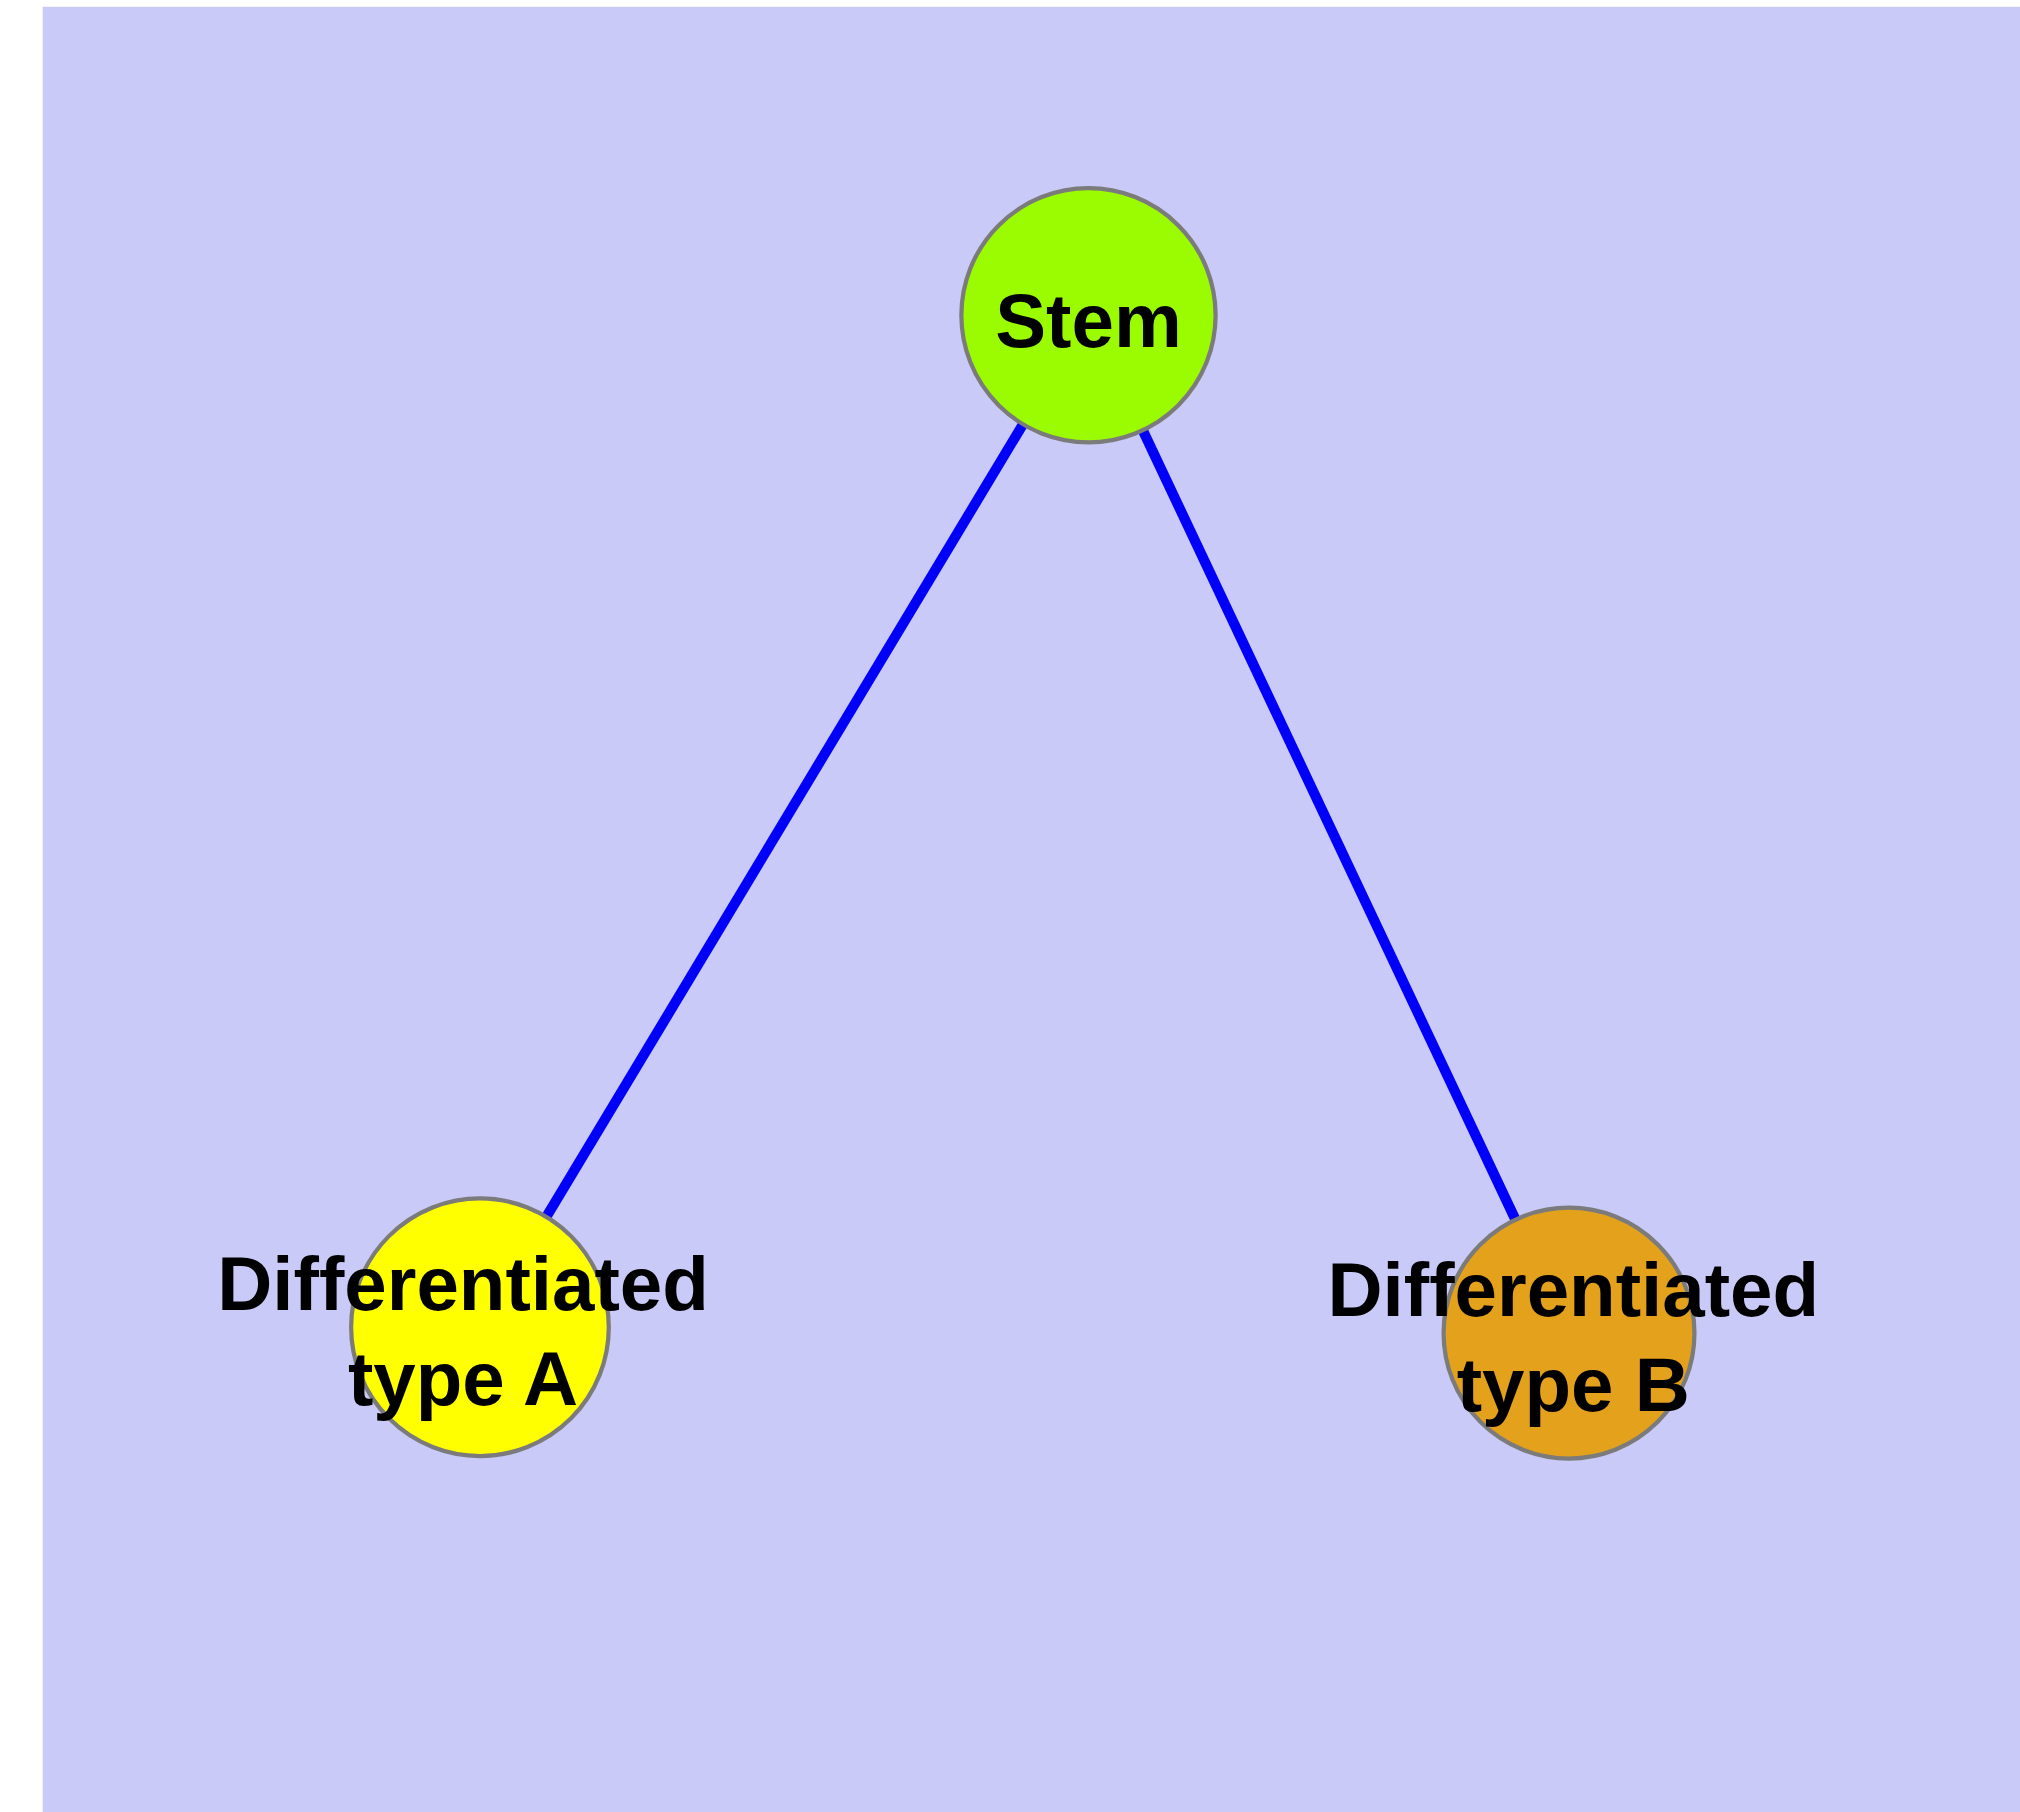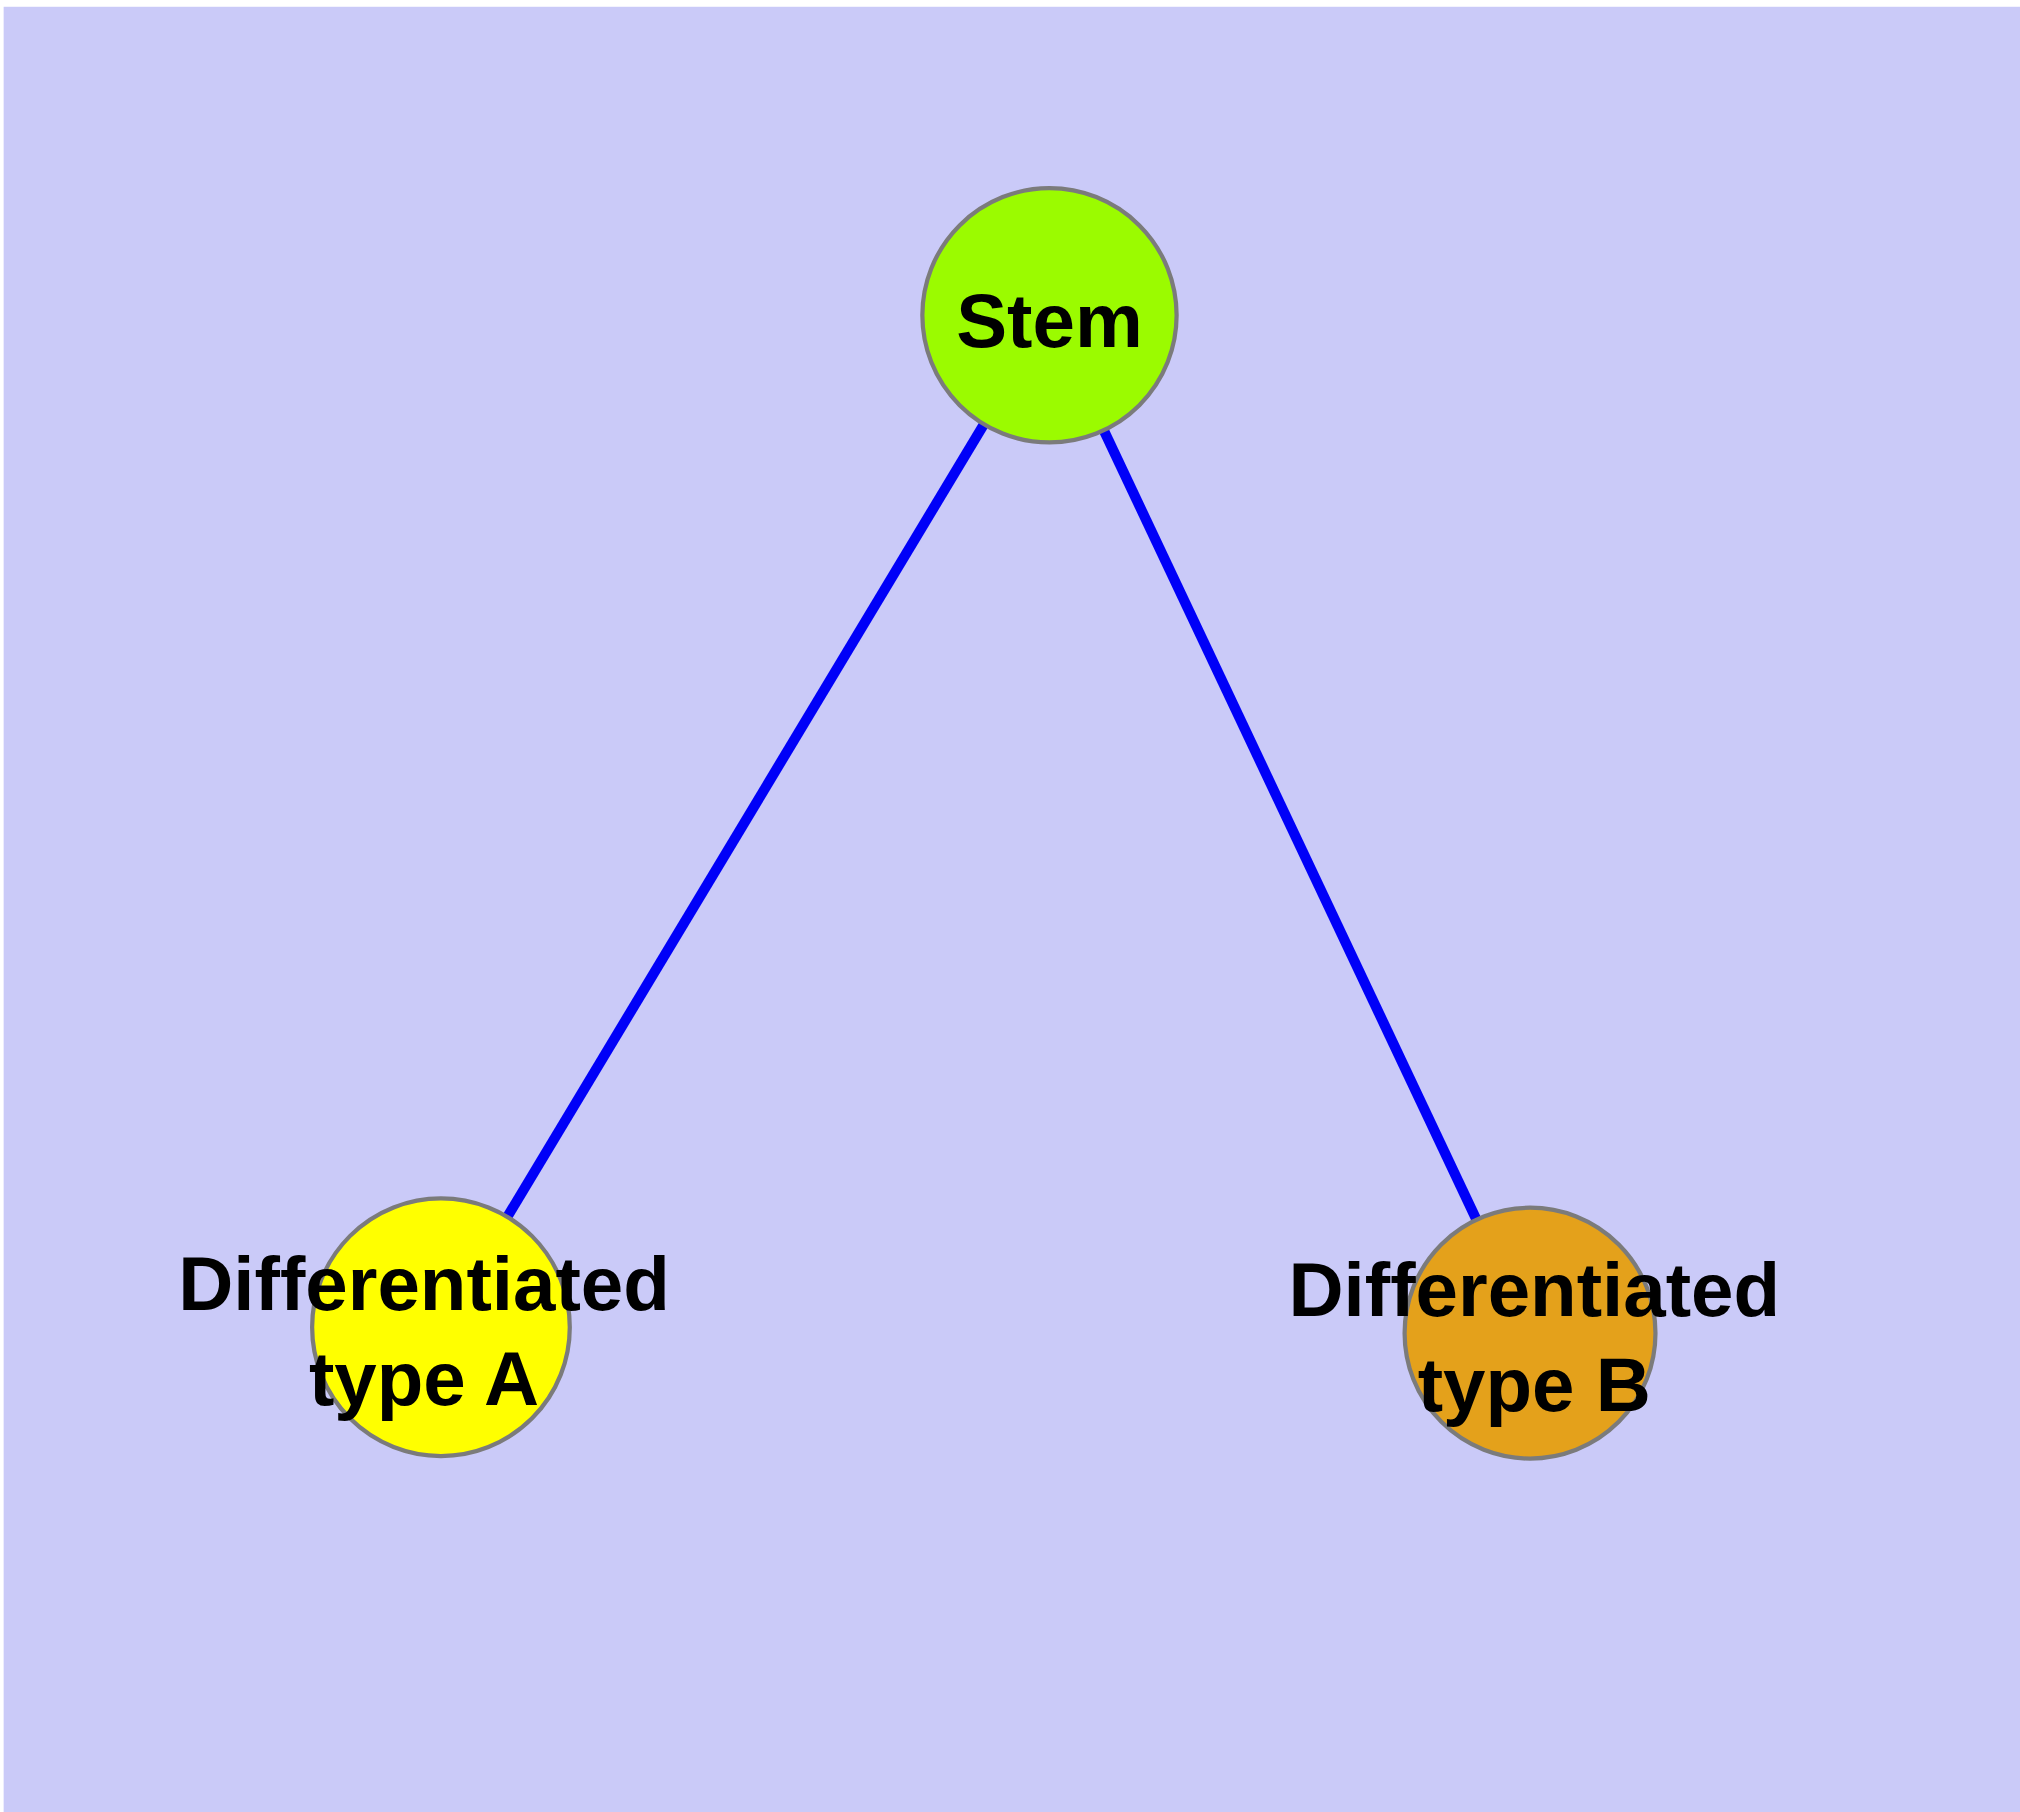--- a/index.html
+++ b/index.html
@@ -7,20 +7,21 @@
     padding: 0;
     background: #FFFFFF;
     width: 2021px;
     height: 1812px;
     overflow: hidden;
   }
   .stage {
     position: relative;
     width: 1875px;
     height: 1812px;
+    margin-left: 39px;
   }
   svg.graph {
     display: block;
     width: 2021px;
     height: 1812px;
   }
   .node-circle {
     stroke-width: 5px;
   }
   .edge-line {

